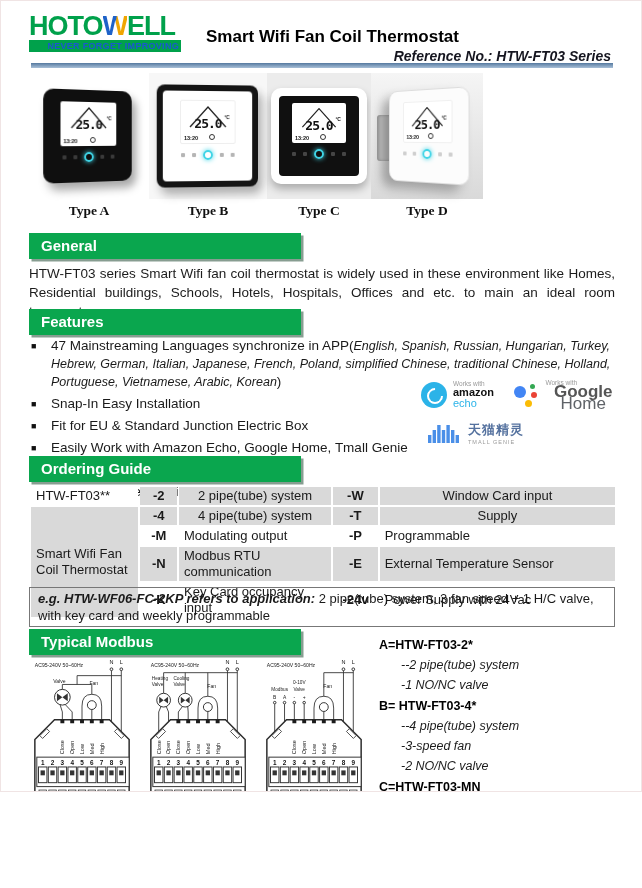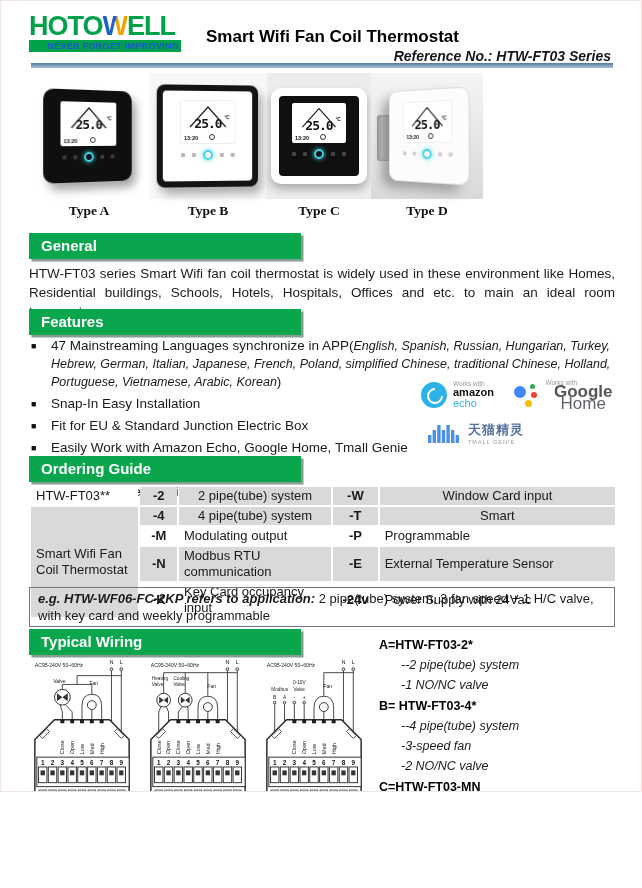--- a/index.html
+++ b/index.html
@@ -329,21 +329,21 @@
       <td class="gray code">-2</td>
       <td class="gray cen">2 pipe(tube) system</td>
       <td class="gray code">-W</td>
       <td class="gray cen">Window Card input</td>
     </tr>
     <tr>
       <td class="product-cell" rowspan="4">Smart Wifi Fan Coil Thermostat</td>
       <td class="gray code">-4</td>
       <td class="gray cen">4 pipe(tube) system</td>
       <td class="gray code">-T</td>
-      <td class="gray cen">Smart</td>
+      <td class="gray cen">Supply</td>
     </tr>
     <tr>
       <td class="code">-M</td>
       <td>Modulating output</td>
       <td class="code">-P</td>
       <td>Programmable</td>
     </tr>
     <tr>
       <td class="gray code">-N</td>
       <td class="gray">Modbus RTU communication</td>
@@ -353,21 +353,21 @@
     <tr>
       <td class="code">-K</td>
       <td>Key Card occupancy input</td>
       <td class="code">-24v</td>
       <td>Power Supply with 24Vac</td>
     </tr>
   </tbody>
     </table>
   <div class="example-box"><span class="example-bold">e.g. HTW-WF06-FC-2KP refers to application:</span><span> 2 pipe(tube) system, 3 fan speed + 1 H/C valve, with key card and weekly programmable</span></div>
 
-  <div class="gbar" style="top:628px;">Typical Wiring</div>
+  <div class="gbar" style="top:628px;">Typical Modbus</div>
 
   <div class="diagrams">
 
     <div class="diag-wrap">
       <svg class="diag" viewBox="0 0 112 196">
         <text class="stx" x="8" y="12">AC95-240V  50~60Hz</text>
         <text class="snl" x="86" y="9" text-anchor="middle">N</text>
         <text class="snl" x="96" y="9" text-anchor="middle">L</text>
         <circle class="sym" cx="86" cy="14.5" r="1.4"></circle>
           <circle class="sym" cx="96" cy="14.5" r="1.4"></circle>

